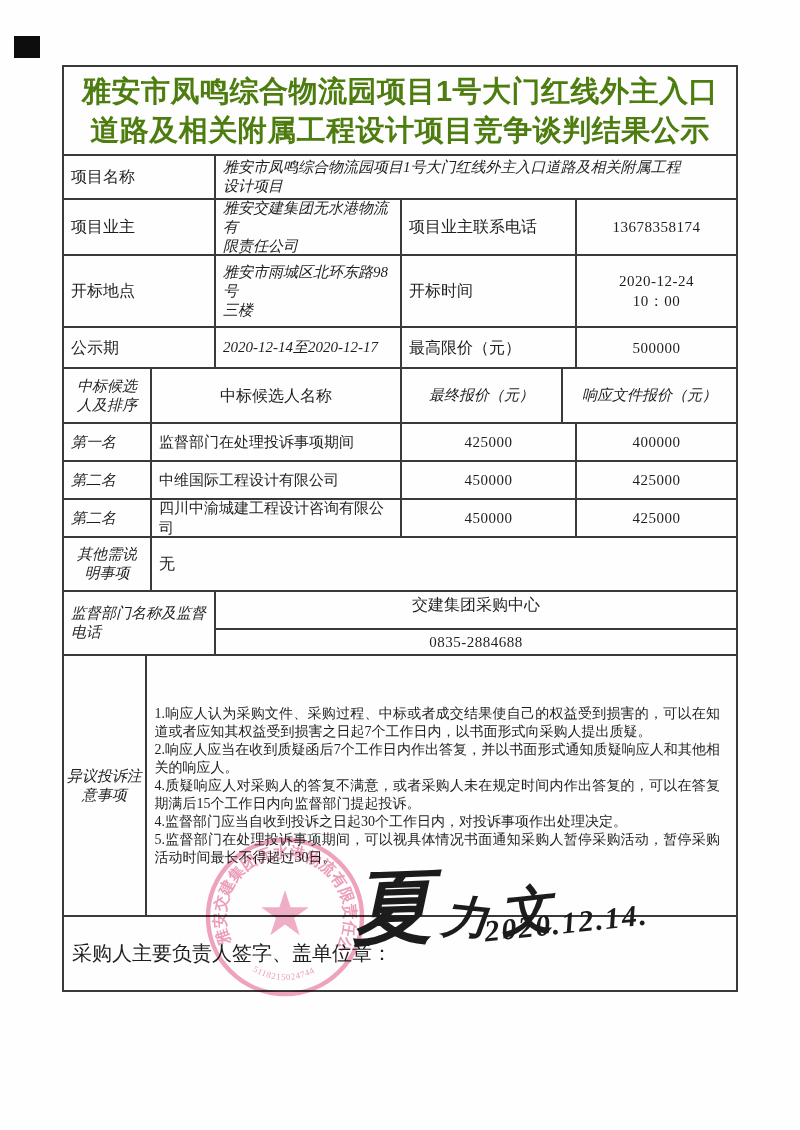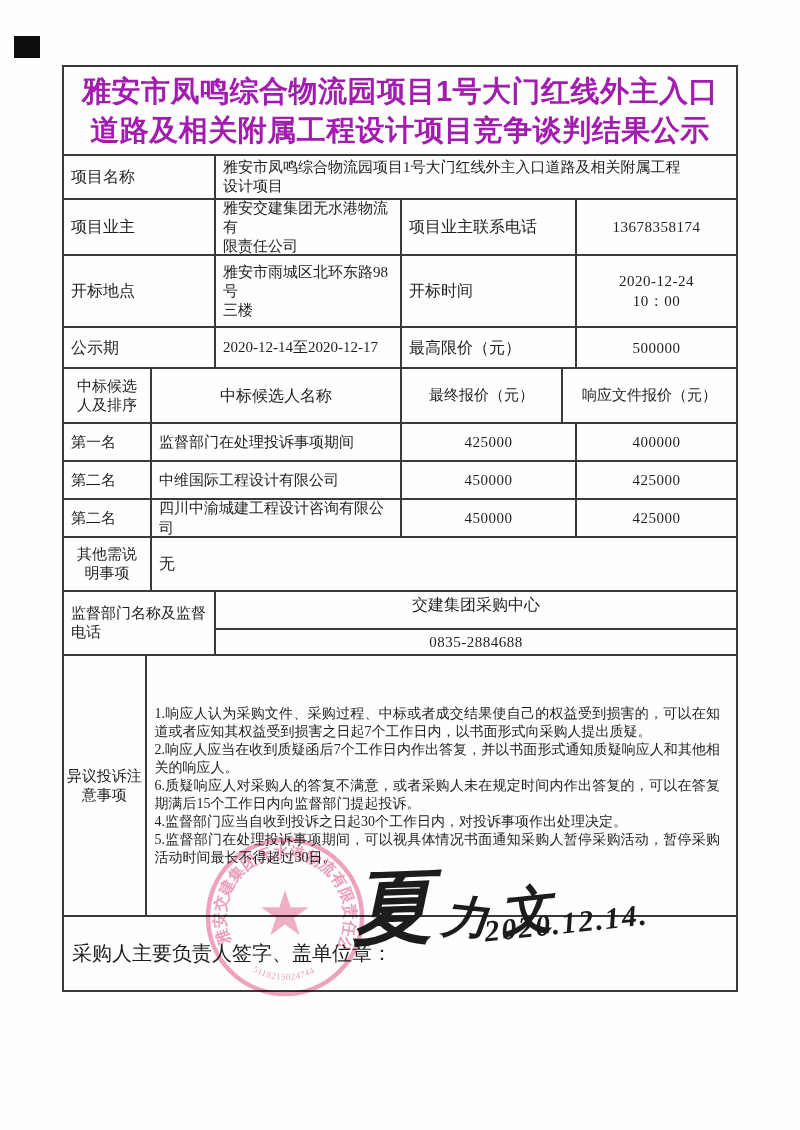--- a/index.html
+++ b/index.html
@@ -12,33 +12,33 @@
   .scan-mark{ position:absolute; left:14px; top:36px; width:26px; height:22px; background:#0d0d0d; }
 
   .doc{ position:absolute; left:62px; top:65px; width:676px; border:2px solid #3a3a3a; background:transparent; }
   .seg{ display:flex; border-top:2px solid #3a3a3a; align-items:stretch; }
   .seg.first{ border-top:none; }
   .cell{ border-left:2px solid #3a3a3a; display:flex; flex-direction:column; justify-content:center; overflow:hidden; }
   .cell.cfirst{ border-left:none; }
   .cell .ln{ display:block; }
 
   .title-seg{ height:87px; display:flex; flex-direction:column; justify-content:center; text-align:center;
-    font-family:"Liberation Sans","DejaVu Sans",sans-serif; font-weight:700; font-size:29px; line-height:39px; color:#a21caf; letter-spacing:0.5px;}
+    font-family:"Liberation Sans","DejaVu Sans",sans-serif; font-weight:700; font-size:29px; line-height:39px; color:#4d7c0f; letter-spacing:0.5px;}
 
   .h44{height:44px}.h56{height:56px}.h72{height:72px}.h41{height:41px}.h55{height:55px}
   .h28{height:38px}.h54{height:54px}.h64{height:64px}.h261{height:261px}
 
   .w150{width:150px}.w186{width:186px}.w175{width:175px}.w86{width:86px}.w250{width:250px}
   .grow{flex:1 1 auto}
 
   .cell{ font-size:16px; line-height:20px; }
   .padl{ padding-left:7px; padding-right:4px; }
   .center{ text-align:center; }
   .num{ font-size:15px; letter-spacing:0.5px; }
-  .small{ font-size:15px; line-height:19px; }
+  .small{ font-size:15px; line-height:19px;font-style:italic; }
   .cand-name{ font-size:15px; }
 
   .sup-right{ padding:0; justify-content:flex-start;gap:11px; }
   .sub-row{ height:32px; display:flex; align-items:center; justify-content:center; }
   .sub-row + .sub-row{ border-top:2px solid #3a3a3a; }
 
   .objection-body{ font-size:14px; line-height:18px; padding:6px 16px 6px 8px; justify-content:center; }
   .objection-body p{ margin:0; text-align:justify; }
 
   .sign-seg{ height:75px; display:flex; align-items:center; padding-left:8px; font-size:20px; }
@@ -152,21 +152,21 @@
         <div class="sub-row">交建集团采购中心</div>
         <div class="sub-row num">0835-2884688</div>
       </div>
     </div>
 
     <div class="seg h261">
       <div class="cell cfirst w150 center small">异议投诉注意事项</div>
       <div class="cell grow objection-body">
         <p>1.响应人认为采购文件、采购过程、中标或者成交结果使自己的权益受到损害的，可以在知道或者应知其权益受到损害之日起7个工作日内，以书面形式向采购人提出质疑。</p>
         <p>2.响应人应当在收到质疑函后7个工作日内作出答复，并以书面形式通知质疑响应人和其他相关的响应人。</p>
-        <p>6.质疑响应人对采购人的答复不满意，或者采购人未在规定时间内作出答复的，可以在答复期满后15个工作日内向监督部门提起投诉。</p>
+        <p>4.质疑响应人对采购人的答复不满意，或者采购人未在规定时间内作出答复的，可以在答复期满后15个工作日内向监督部门提起投诉。</p>
         <p>4.监督部门应当自收到投诉之日起30个工作日内，对投诉事项作出处理决定。</p>
         <p>5.监督部门在处理投诉事项期间，可以视具体情况书面通知采购人暂停采购活动，暂停采购活动时间最长不得超过30日。</p>
       </div>
     </div>
 
     <div class="seg sign-seg">
       <span>采购人主要负责人签字、盖单位章：</span>
     </div>
   </div>
 

